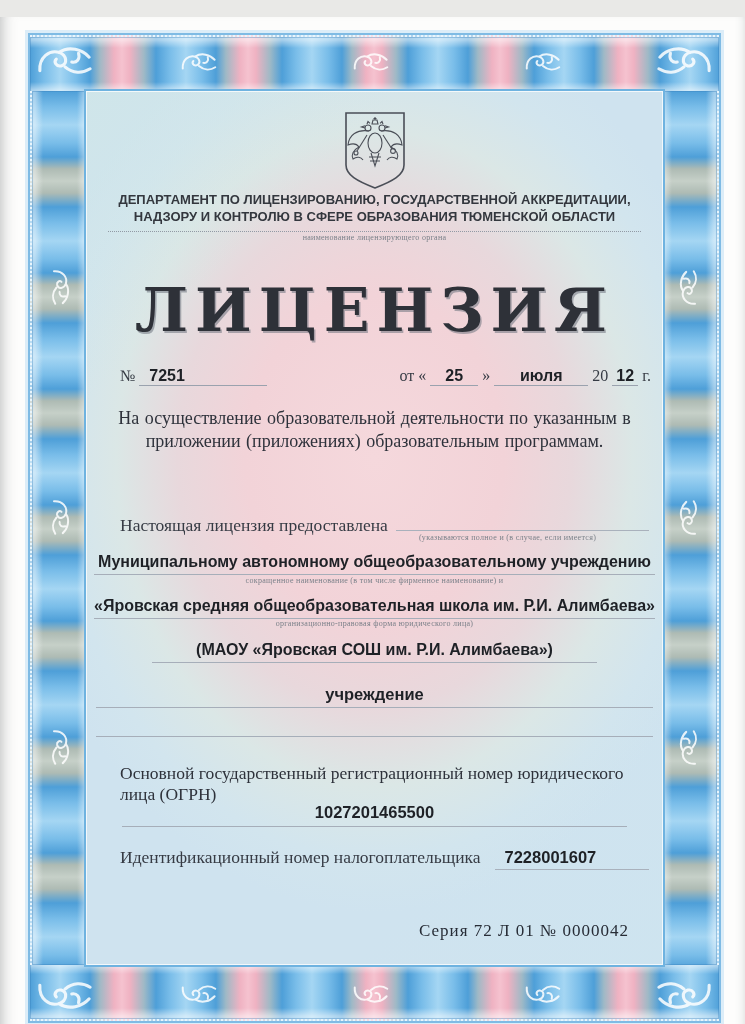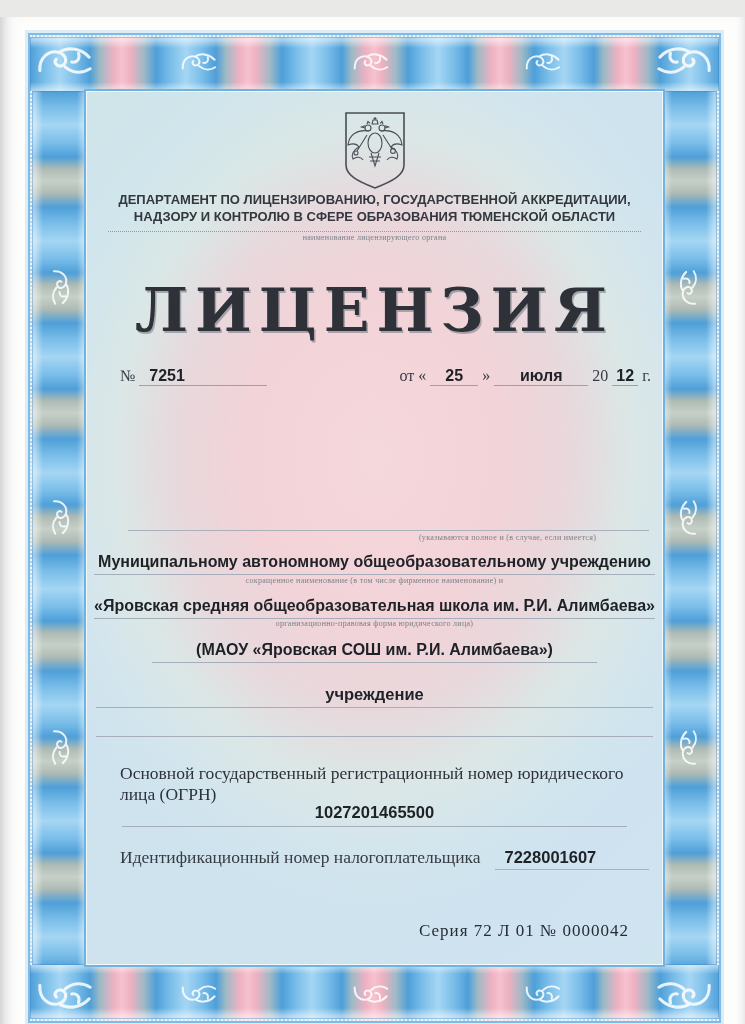--- a/index.html
+++ b/index.html
@@ -211,22 +211,24 @@
           <span class="ser">«</span>
           <span class="vline d-day">25</span>
           <span class="ser">»</span>
           <span class="vline d-month">июля</span>
           <span class="ser">20</span>
           <span class="vline d-year">12</span>
           <span class="ser">г.</span>
         </span>
       </div>
 
+      <div class="subject ser">На осуществление образовательной деятельности по указанным в приложении (приложениях) образовательным программам.</div>
 
       <div class="granted-row">
+        <span class="ser">Настоящая лицензия предоставлена</span>
         <span class="granted-fill"></span>
       </div>
       <div class="granted-caption caption">(указываются полное и (в случае, если имеется)</div>
 
       <div class="grantee-type bold-line">Муниципальному автономному общеобразовательному учреждению</div>
       <div class="cap-1 caption">сокращенное наименование (в том числе фирменное наименование) и</div>
 
       <div class="grantee-name bold-line">«Яровская средняя общеобразовательная школа им. Р.И. Алимбаева»</div>
       <div class="cap-2 caption">организационно-правовая форма юридического лица)</div>
 

